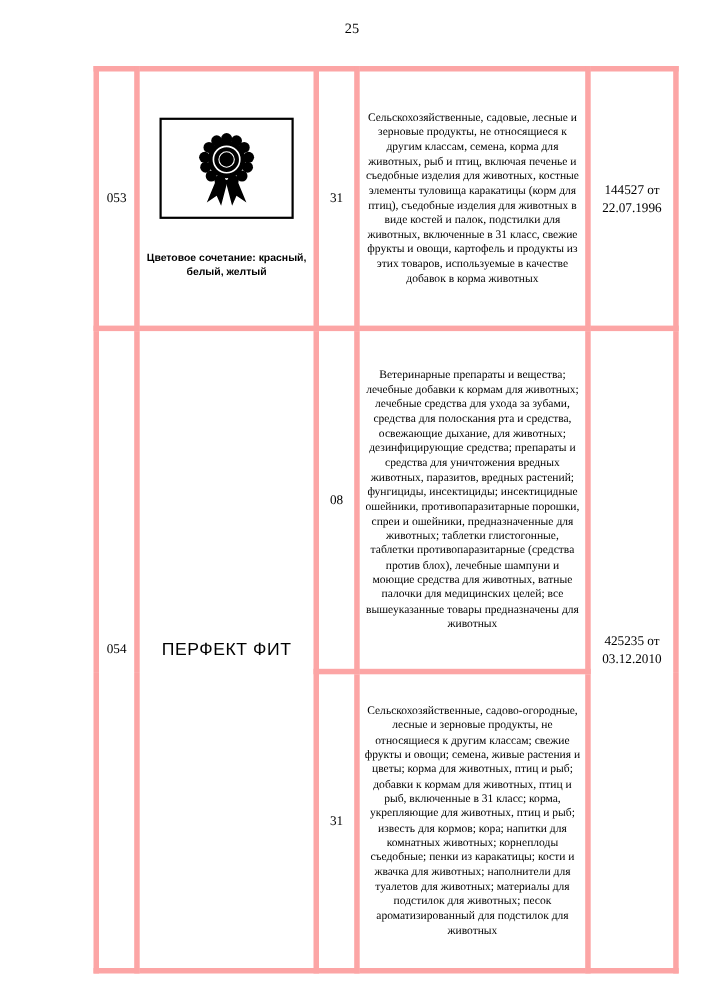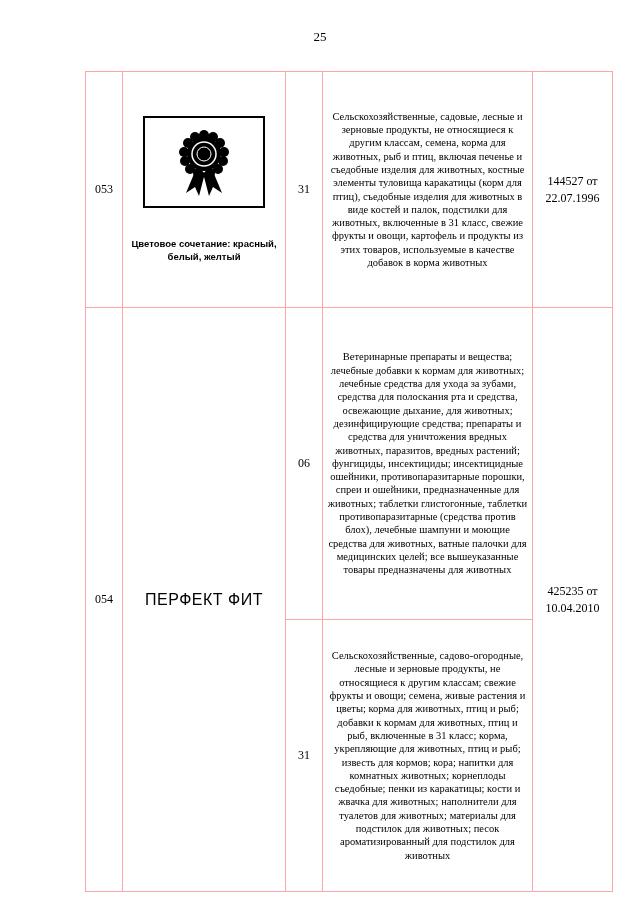--- a/index.html
+++ b/index.html
@@ -12,30 +12,30 @@
   .page {
     position: relative;
     width: 640px;
     height: 900px;
     background: #ffffff;
     overflow: hidden;
   }
   .page-number {
     text-align: center;
     font-size: 13px;
-    padding-top: 29px;
+    padding-top: 18px;
   }
   table.registry {
     border-collapse: collapse;
     table-layout: fixed;
     margin: 26px 0 0 85px;
     width: 527px;
   }
   table.registry td {
-    border: 1px solid #fca5a5;
+    border: 5px solid #fca5a5;
     vertical-align: middle;
     text-align: center;
     padding: 4px 4px;
     overflow: hidden;
   }
   td.num {
     font-size: 12px;
     margin-top: 41px;
   }
   td.cls {
@@ -130,23 +130,23 @@
         <div class="caption">Цветовое сочетание: красный, белый, желтый</div>
       </td>
       <td class="cls">31</td>
       <td class="goods">Сельскохозяйственные, садовые, лесные и зерновые продукты, не относящиеся к другим классам, семена, корма для животных, рыб и птиц, включая печенье и съедобные изделия для животных, костные элементы туловища каракатицы (корм для птиц), съедобные изделия для животных в виде костей и палок, подстилки для животных, включенные в 31 класс, свежие фрукты и овощи, картофель и продукты из этих товаров, используемые в качестве добавок в корма животных</td>
       <td class="reg">144527 от 22.07.1996</td>
     </tr>
 
     <tr class="row-054a">
       <td class="num" rowspan="2">054</td>
       <td class="markname" rowspan="2">ПЕРФЕКТ ФИТ</td>
-      <td class="cls">06</td>
+      <td class="cls">08</td>
       <td class="goods">Ветеринарные препараты и вещества; лечебные добавки к кормам для животных; лечебные средства для ухода за зубами, средства для полоскания рта и средства, освежающие дыхание, для животных; дезинфицирующие средства; препараты и средства для уничтожения вредных животных, паразитов, вредных растений; фунгициды, инсектициды; инсектицидные ошейники, противопаразитарные порошки, спреи и ошейники, предназначенные для животных; таблетки глистогонные, таблетки противопаразитарные (средства против блох), лечебные шампуни и моющие средства для животных, ватные палочки для медицинских целей; все вышеуказанные товары предназначены для животных</td>
-      <td class="reg" rowspan="2">425235 от 10.04.2010</td>
+      <td class="reg" rowspan="2">425235 от 03.12.2010</td>
     </tr>
 
     <tr class="row-054b">
       <td class="cls">31</td>
       <td class="goods">Сельскохозяйственные, садово-огородные, лесные и зерновые продукты, не относящиеся к другим классам; свежие фрукты и овощи; семена, живые растения и цветы; корма для животных, птиц и рыб; добавки к кормам для животных, птиц и рыб, включенные в 31 класс; корма, укрепляющие для животных, птиц и рыб; известь для кормов; кора; напитки для комнатных животных; корнеплоды съедобные; пенки из каракатицы; кости и жвачка для животных; наполнители для туалетов для животных; материалы для подстилок для животных; песок ароматизированный для подстилок для животных</td>
     </tr>
   </tbody>
     </table>
 
 </div>

